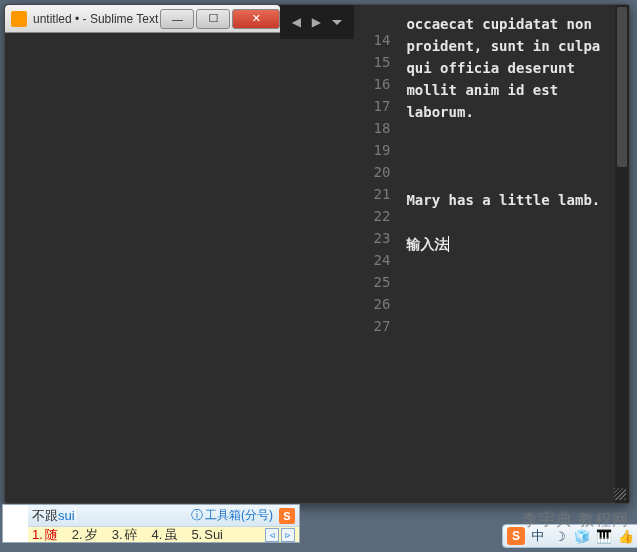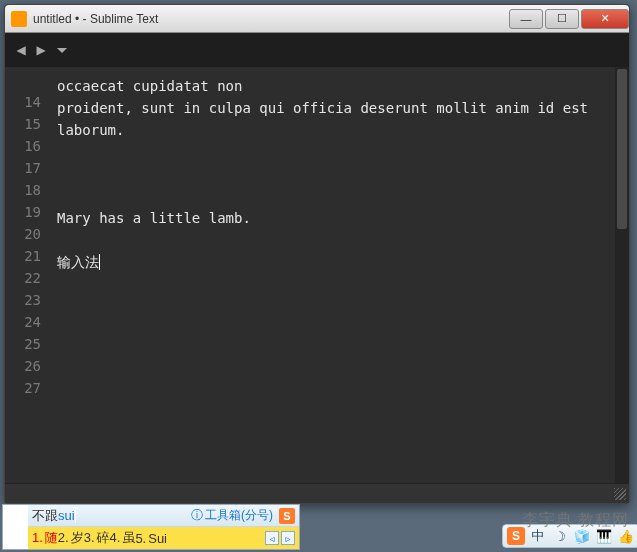--- a/index.html
+++ b/index.html
@@ -10,21 +10,21 @@
     font-size: 12px;
     position: relative;
     overflow: hidden;
   }
   .window {
     position: absolute; left: 4px; top: 4px; width: 626px; height: 500px;
     background: #2d2d2d;
     border: 1px solid #444;
     border-radius: 4px;
     box-shadow: 0 3px 12px rgba(0,0,0,0.5);
-    display: flex; flex-direction: column;
+    display: flex; 
   }
   .titlebar {
     height: 28px;
     background: linear-gradient(#f5f5f5, #d8d8d8);
     border-bottom: 1px solid #888;
     display: flex; align-items: center;
     padding: 0 0 0 6px;
     border-radius: 4px 4px 0 0;
   }
   .titlebar .app-icon {
@@ -76,21 +76,21 @@
   }
   .gutter {
     width: 44px; background: #2d2d2d; color: #7a7a7a;
     text-align: right; padding: 24px 8px 0 0; line-height: 22px;
     user-select: none;
   }
   .code {
     flex: 1; padding: 8px 8px 0 8px; color: #e6e6e6; line-height: 22px;
     white-space: pre-wrap; position: relative;
   }
-  .line { min-height: 22px; }
+  .line { min-height: 22px; font-weight: bold; }
   .cursor {
     display: inline-block; width: 1px; height: 16px; background: #fff; vertical-align: -3px;
   }
   .scrollbar {
     width: 14px; background: #242424;
   }
   .scrollbar-thumb {
     width: 10px; height: 160px; margin: 2px; background: #4a4a4a; border-radius: 2px;
   }
   .statusbar {
@@ -112,22 +112,22 @@
   }
   .ime-comp { color: #333; }
   .ime-comp .py { color: #1873cc; }
   .ime-toolbox { margin-left: auto; color: #1873cc; font-size: 12px; display:flex; align-items:center; gap:2px;}
   .ime-logo {
     width: 16px; height: 16px; background: #ff7a2a; border-radius: 2px; color: #fff;
     font-size: 11px; display: flex; align-items: center; justify-content: center; font-weight: bold;
     margin-left: 6px;
   }
   .ime-row2 {
-    display: flex; align-items: center; height: 22px; padding: 0 4px; gap: 0;
-    background: #fde047;
+    display: flex; align-items: center; height: 15px; padding: 0 4px; gap: 14px;
+    background: #fef9c3;
   }
   .cand { color: #333; }
   .cand .n { margin-right: 2px; color: #333; }
   .cand.sel .n, .cand.sel .w { color: #d00; }
   .ime-paging { margin-left: auto; display:flex; gap:2px;}
   .pagebtn { width: 14px; height: 14px; border: 1px solid #88aacc; color:#1873cc; font-size:10px;
     display:flex; align-items:center; justify-content:center; background:#eef6fb; }
 
   .imebar {
     position: absolute; left: 502px; top: 524px;

